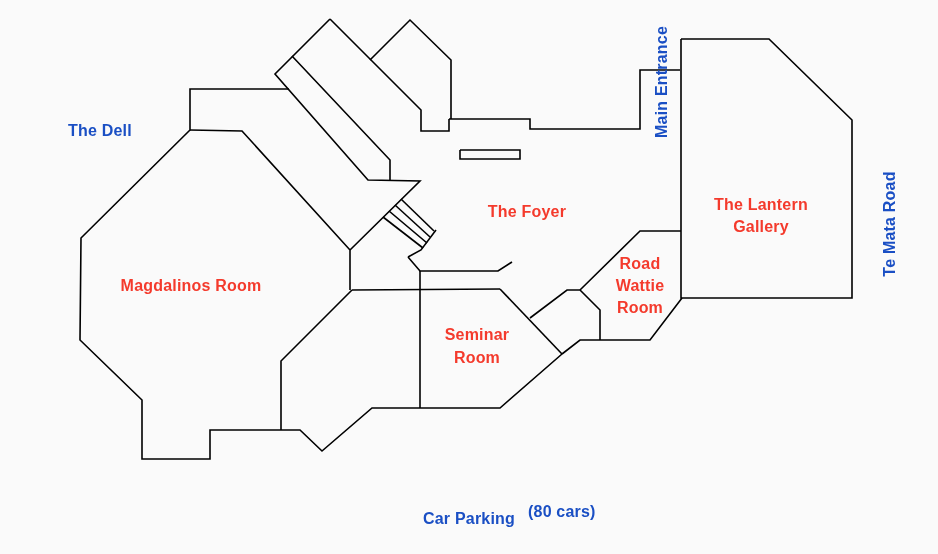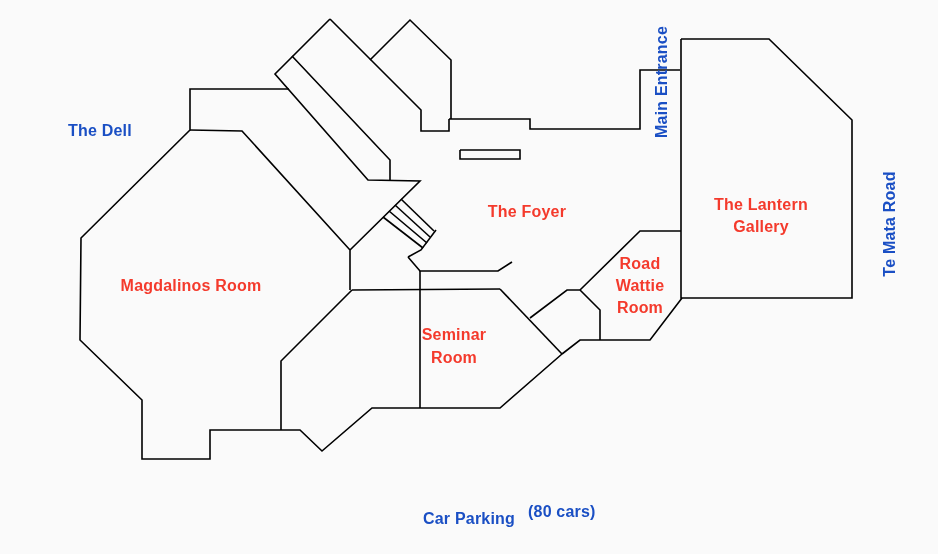--- a/index.html
+++ b/index.html
@@ -17,21 +17,21 @@
   .room{color:#f43a2c;}
   .outdoor{color:#1a4fc4;}
   .centered{text-align:center;}
   .vertical{transform:rotate(-90deg);transform-origin:center center;}
 
   #lbl-dell{left:68px;top:120px;}
   #lbl-magdalinos{left:118px;top:275px;width:146px;}
   #lbl-foyer{left:487px;top:182px;width:80px;margin-top:19px;}
   #lbl-lantern{left:706px;top:155px;width:110px;line-height:22px;margin-top:39px;}
   #lbl-james{left:600px;top:253px;width:80px;line-height:22px;}
-  #lbl-seminar{left:404px;top:323px;width:100px;line-height:23px;}
+  #lbl-seminar{left:427px;top:323px;width:100px;line-height:23px;}
   #lbl-main-entrance{left:601px;top:72px;width:120px;height:20px;text-align:center;}
   #lbl-te-mata{left:829px;top:214px;width:120px;height:20px;text-align:center;}
   #lbl-carparking{left:423px;top:508px;}
   #lbl-cars{left:528px;top:501px;}
 </style>
 </head>
 <body>
 
 <svg id="plan-svg" width="938" height="554" viewBox="0 0 938 554" aria-hidden="true">
     <polyline points="289,89 190,89 190,130 81,238 80,340 142,400 142,459 210,459 210,430 300,430 322,451 372,408 420,408" fill="none" stroke="#000000" stroke-width="1.6"></polyline>

